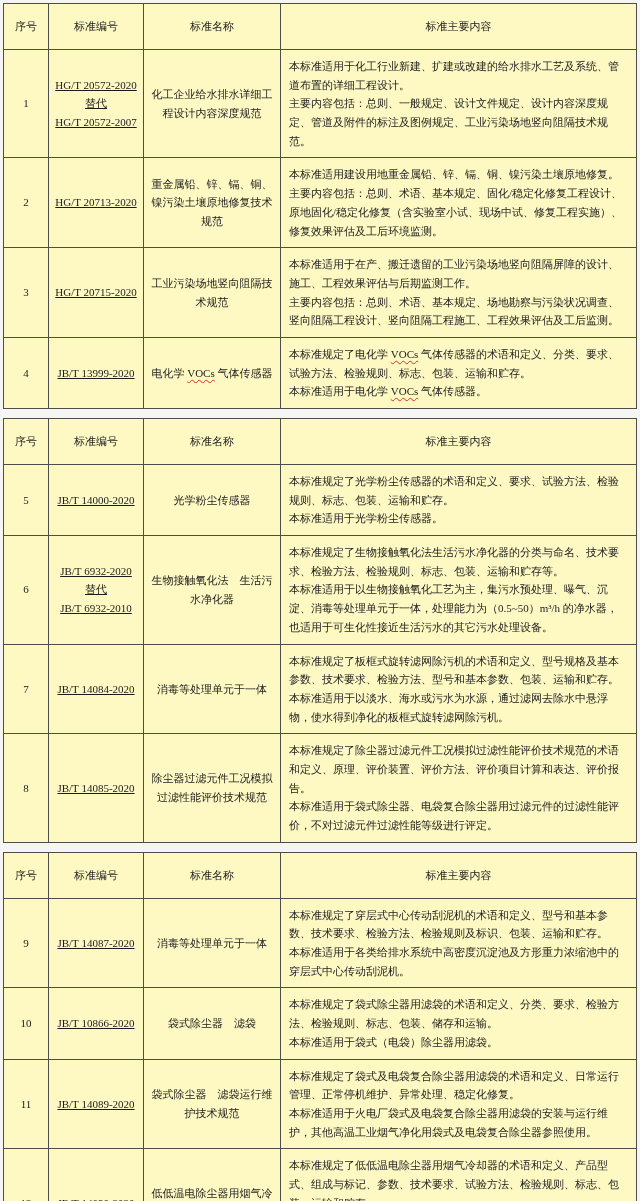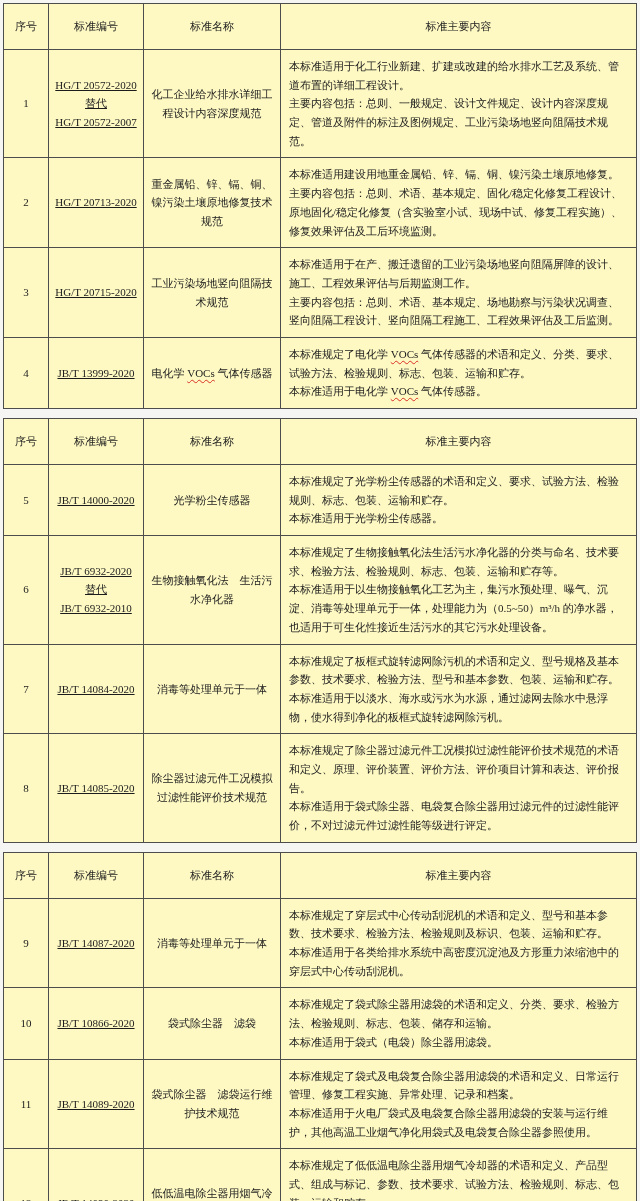--- a/index.html
+++ b/index.html
@@ -238,21 +238,21 @@
             </td>
   </tr>
 
   <tr>
     <td class="c-no">11</td>
     <td class="c-code">
               <span class="code-line">JB/T 14089-2020</span>
             </td>
     <td class="c-name">袋式除尘器　滤袋运行维护技术规范</td>
     <td class="c-content">
-              <div class="para">本标准规定了袋式及电袋复合除尘器用滤袋的术语和定义、日常运行管理、修复工程实施、异常处理、记录和档案。</div>
+              <div class="para">本标准规定了袋式及电袋复合除尘器用滤袋的术语和定义、日常运行管理、正常停机维护、异常处理、稳定化修复。</div>
               <div class="para">本标准适用于火电厂袋式及电袋复合除尘器用滤袋的安装与运行维护，其他高温工业烟气净化用袋式及电袋复合除尘器参照使用。</div>
             </td>
   </tr>
 
   <tr>
     <td class="c-no">12</td>
     <td class="c-code">
               <span class="code-line">JB/T 14090-2020</span>
             </td>
     <td class="c-name">低低温电除尘器用烟气冷却器</td>

